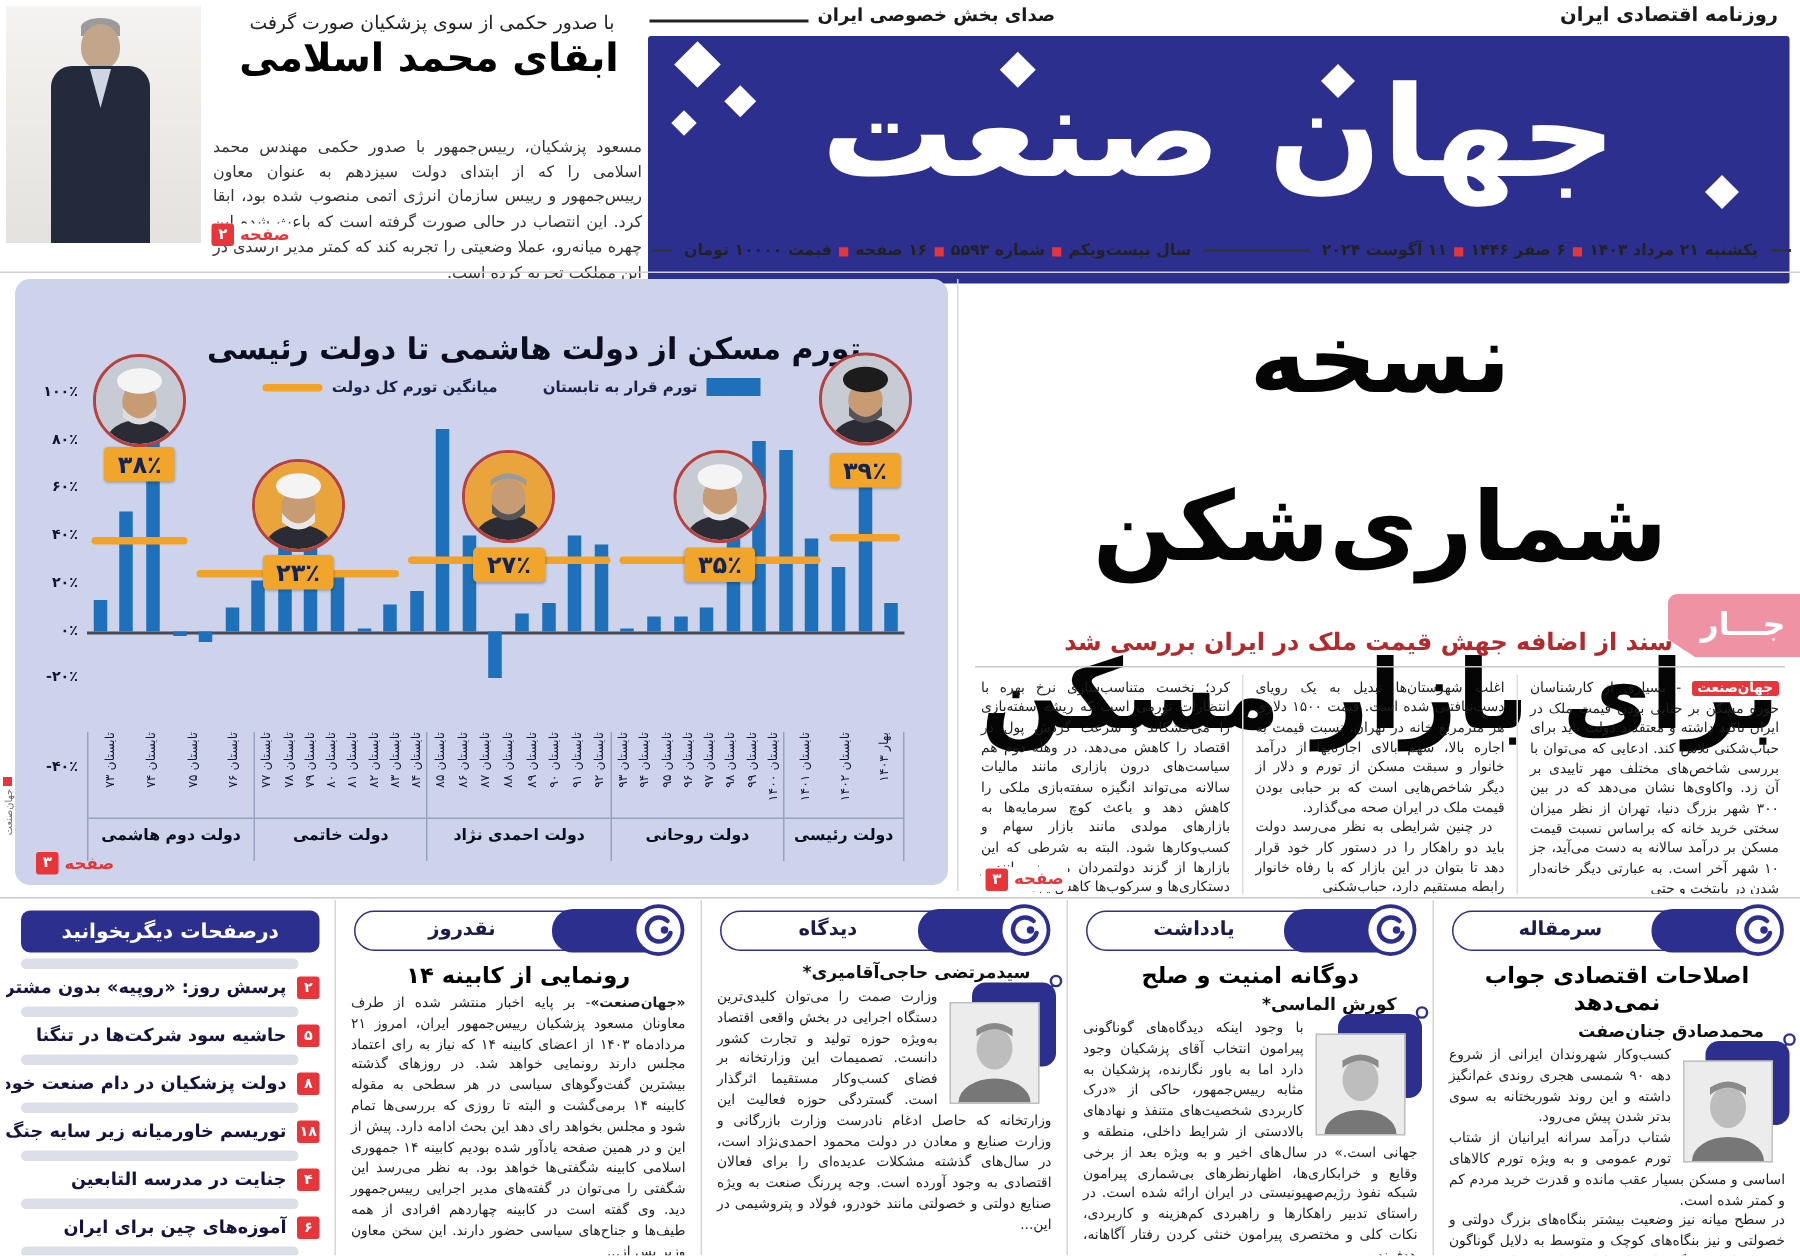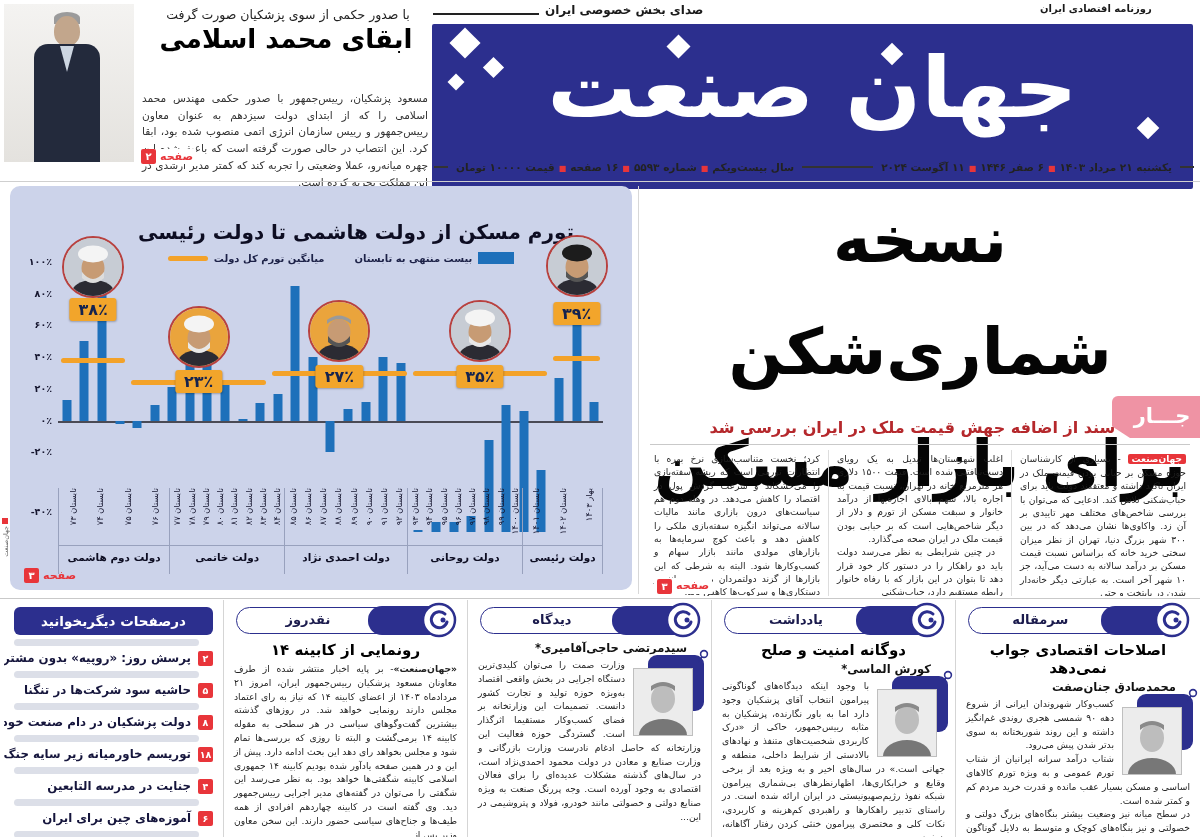--- a/index.html
+++ b/index.html
@@ -7,21 +7,21 @@
     width:1200px;height:837px;position:relative;overflow:hidden;background:#fff;
     font-family:"DejaVu Sans", sans-serif;direction:rtl;color:#111;
   }
 
   
   #logo-box{position:absolute;left:432px;top:24px;width:761px;height:165px;background:#2c2f8e;border-radius:2px;}
   #logo-text{position:absolute;inset:0;text-align:center;line-height:128px;font-size:84px;font-weight:bold;color:#fff;transform:scaleX(1.06);letter-spacing:-2px;}
   .diamond{position:absolute;background:#fff;transform:rotate(45deg);}
   #tagline-center{position:absolute;left:545px;top:3px;font-size:12px;font-weight:bold;color:#1a1a1a;}
   #tagline-center-rule{position:absolute;left:433px;top:13px;width:106px;height:2px;background:#222;}
-  #tagline-right{position:absolute;left:1040px;top:3px;width:152px;text-align:left;font-size:10px;font-weight:bold;color:#1a1a1a;}
+  #tagline-right{position:absolute;left:1040px;top:3px;width:152px;text-align:left;font-size:13px;font-weight:bold;color:#1a1a1a;}
   #issue-line{position:absolute;left:434px;top:159px;width:760px;height:16px;display:flex;align-items:center;gap:8px;font-size:10.5px;font-weight:bold;color:#222;}
   #issue-line .rule{height:2px;background:#333;flex:0 0 14px;}
   #issue-line .rule.grow{flex:1 1 auto;}
   #issue-line .sq{color:#e8353a;font-size:8px;margin:0 4px;}
 
   
   #eslami-photo{position:absolute;left:4px;top:4px;width:130px;height:158px;background:linear-gradient(#f4f3f1,#e4e2de);overflow:hidden;}
   #eslami-photo .head{position:absolute;left:50px;top:12px;width:26px;height:30px;border-radius:50% 50% 45% 45%;background:#c2a68c;}
   #eslami-photo .hair{position:absolute;left:50px;top:8px;width:26px;height:12px;border-radius:50% 50% 0 0;background:#9b9b9b;}
   #eslami-photo .torso{position:absolute;left:30px;top:40px;width:66px;height:118px;background:#232a3c;border-radius:14px 14px 0 0;}
@@ -139,21 +139,21 @@
     <span class="pg">۲</span>
   </div>
 </div>
 <div id="hline-top"></div>
 
 <div id="chart-panel">
   <div id="chart-title">تورم مسکن از دولت هاشمی تا دولت رئیسی</div>
   <div id="chart-legend">
     <span class="leg">
       <span class="swatch-bar"></span>
-      <span>بیست منتهی به تابستان</span>
+      <span>تورم قرار به تابستان</span>
     </span>
     <span class="leg">
       <span>میانگین تورم کل دولت</span>
       <span class="swatch-line"></span>
     </span>
   </div>
   <div id="yticks"></div>
   <div class="ytick" style="top: 70px;">۱۰۰٪</div>
     <div class="ytick" style="top: 101.714px;">۸۰٪</div>
     <div class="ytick" style="top: 133.429px;">۶۰٪</div>
@@ -250,21 +250,21 @@
         <div class="avgline" style="top: 108.5px;"></div>
         <div class="pres" style="top: 38px;"><svg width="58" height="58" viewBox="0 0 58 58" xmlns="http://www.w3.org/2000/svg">
             <rect width="58" height="58" fill="#eaa43c"></rect>
             <ellipse cx="29" cy="56" rx="22" ry="14" fill="#2b2b33"></ellipse>
             <ellipse cx="29" cy="30" rx="11.5" ry="13" fill="#c79b74"></ellipse>
             <path d="M18 34 q11 14 22 0 l0 6 q-11 10 -22 0 z" fill="#555"></path>
             <path d="M17 22 q12 -10 24 0 l0 -4 q-12 -9 -24 0 z" fill="#9a9a9a"></path>
           </svg></div>
         <div class="pctbadge" style="top: 103px;">۲۷٪</div>
       </div>
-      <div class="cgroup" style="flex-grow: 8; align-items: center;">
+      <div class="cgroup" style="flex-grow: 8;">
         <div class="cslot">
           <div class="cbar" style="height: 1.58571px; top: 156.986px;"></div>
         </div>
         <div class="cslot">
           <div class="cbar" style="height: 9.51429px; top: 149.057px;"></div>
         </div>
         <div class="cslot">
           <div class="cbar" style="height: 9.51429px; top: 149.057px;"></div>
         </div>
         <div class="cslot">

